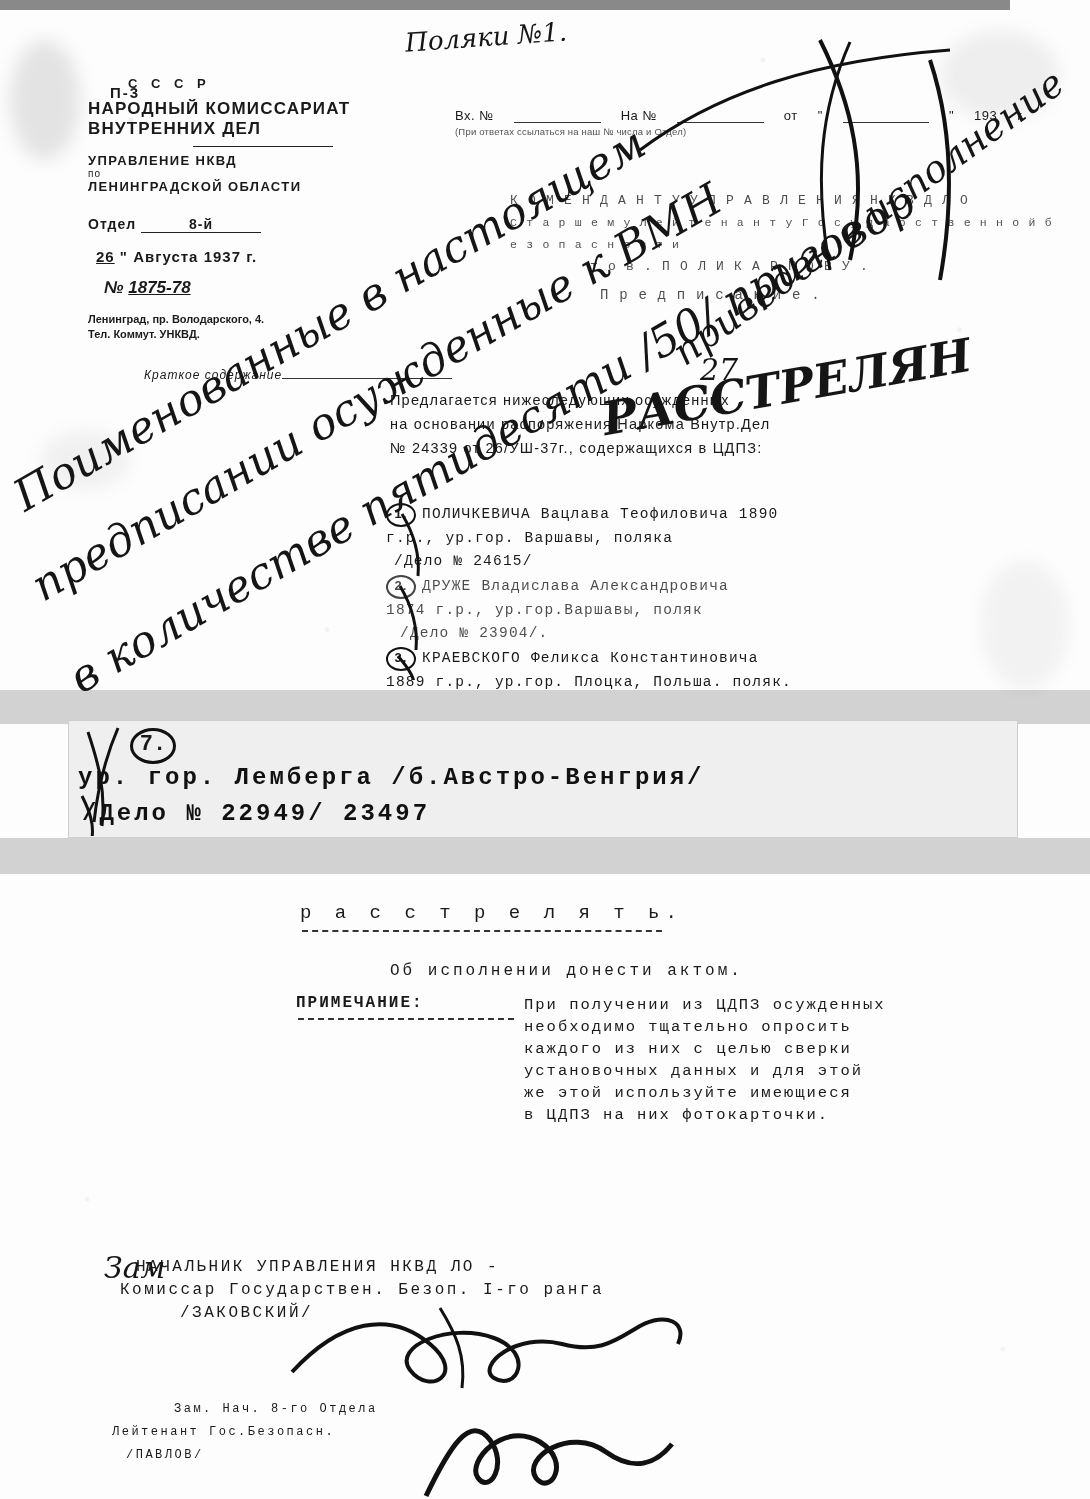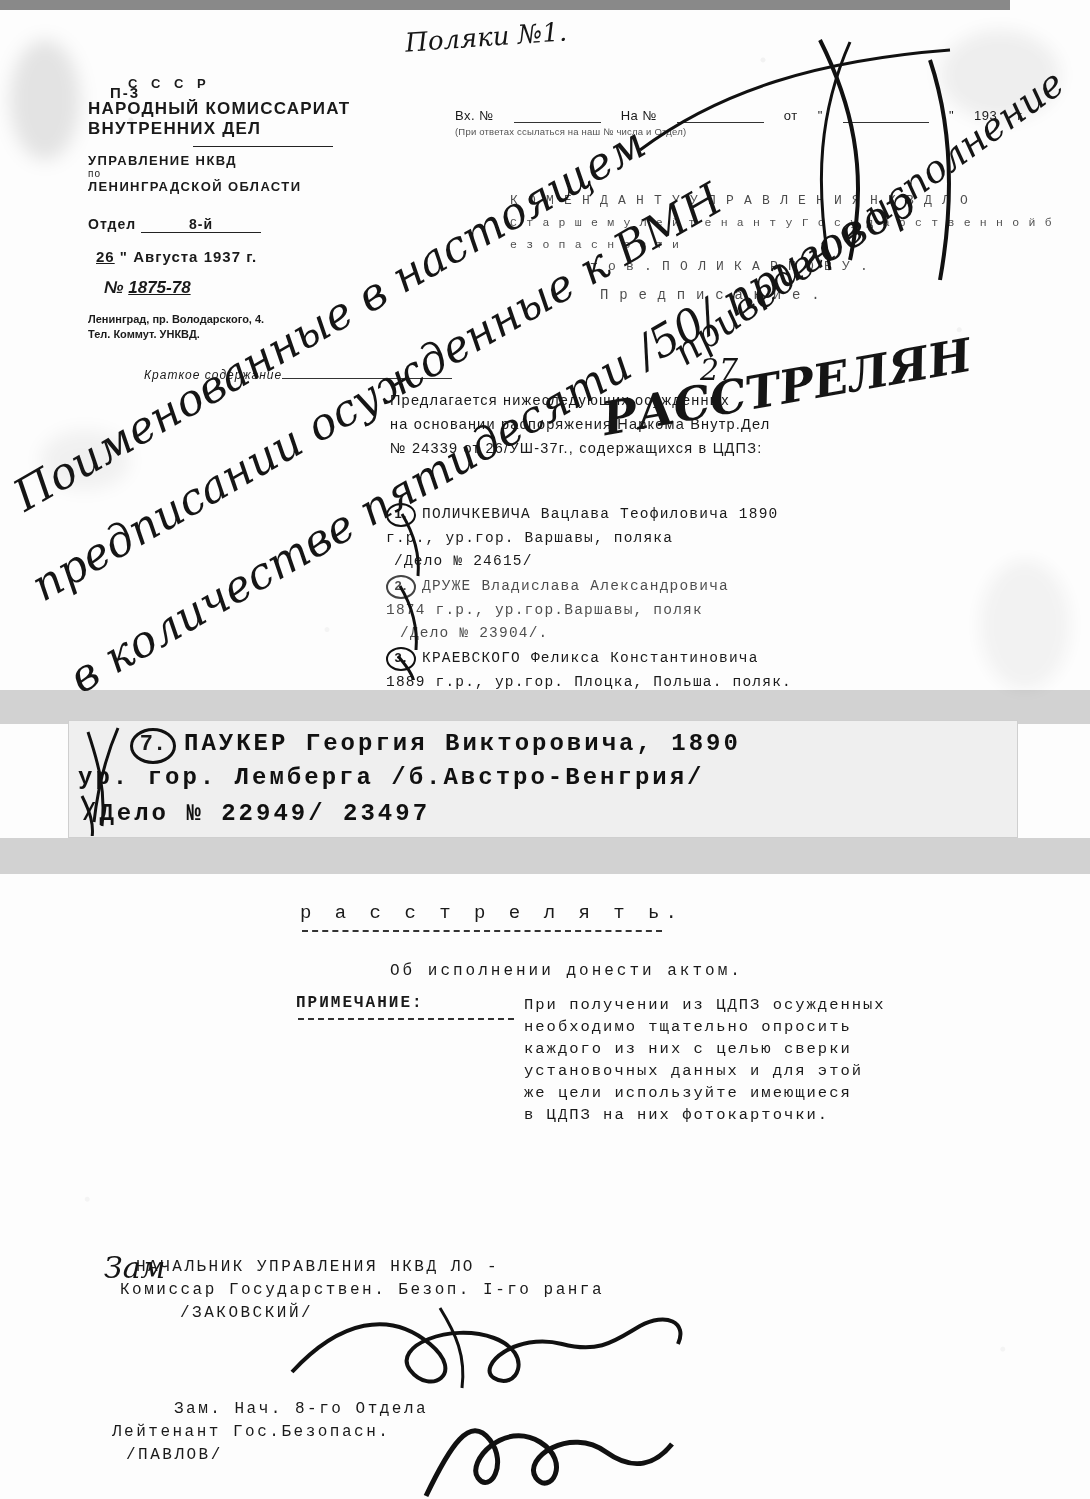--- a/index.html
+++ b/index.html
@@ -84,21 +84,21 @@
   
   #verdict{position:absolute;left:300px;top:902px;font-size:19px;letter-spacing:6px;font-family:"Liberation Mono", monospace;}
   #verdictrule{position:absolute;left:302px;top:930px;width:360px;border-bottom:2px dashed #333;}
   #donesti{position:absolute;left:390px;top:962px;font-size:16px;letter-spacing:3px;font-family:"Liberation Mono", monospace;}
   #primech{position:absolute;left:296px;top:994px;font-size:16px;letter-spacing:2px;font-family:"Liberation Mono", monospace;font-weight:bold;}
   #primechrule{position:absolute;left:298px;top:1018px;width:216px;border-bottom:2px dashed #333;}
   #note-body{position:absolute;left:524px;top:994px;width:560px;font-size:15.5px;line-height:22px;letter-spacing:2px;font-family:"Liberation Mono", monospace;}
 
   
   #sig1{position:absolute;left:120px;top:1256px;font-size:16px;line-height:23px;letter-spacing:2.5px;font-family:"Liberation Mono", monospace;}
-  #sig2{position:absolute;left:112px;top:1398px;font-size:16px;line-height:23px;letter-spacing:2.5px;font-family:"Liberation Mono", monospace;}
+  #sig2{position:absolute;left:112px;top:1398px;font-size:12px;line-height:23px;letter-spacing:2.5px;font-family:"Liberation Mono", monospace;}
 
   
   .hand{
     position:absolute;font-family:"DejaVu Serif", serif;font-style:italic;color:#151515;
     white-space:nowrap;pointer-events:none;
   }
   #hw-top{left:405px;top:22px;font-size:26px;transform:rotate(-4deg);}
   #hw-diag1{left:30px;top:470px;font-size:44px;transform:rotate(-30deg);transform-origin:left bottom;}
   #hw-diag2{left:48px;top:560px;font-size:44px;transform:rotate(-30deg);transform-origin:left bottom;}
   #hw-diag3{left:86px;top:652px;font-size:44px;transform:rotate(-30deg);transform-origin:left bottom;}
@@ -206,21 +206,20 @@
 
   <div class="names" style="top:646px;">
     <div>
       <span class="numcirc">3.</span><span class="tt">КРАЕВСКОГО Феликса Константиновича</span>
     </div>
     <div class="tt">1889 г.р., ур.гор. Плоцка, Польша. поляк.</div>
   </div>
 
   <div id="strip7">
     <div class="c7">7.</div>
-    <div class="l l1">ПАУКЕР Георгия Викторовича, 1890</div>
     <div class="l l2">ур. гор. Лемберга /б.Австро-Венгрия/</div>
     <div class="l l3">/Дело № 22949/ 23497</div>
     <svg class="ink" style="left:8px;top:6px;width:60px;height:110px;">
       <path d="M12 6 C 22 36, 30 64, 26 100" stroke="#111" stroke-width="3" fill="none"></path>
       <path d="M42 2 C 30 30, 22 60, 18 96" stroke="#111" stroke-width="3" fill="none"></path>
       <path d="M6 70 C 14 86, 18 98, 16 112" stroke="#111" stroke-width="3" fill="none"></path>
     </svg>
   </div>
 
   <div id="verdict">р а с с т р е л я т ь.</div>
@@ -229,21 +228,21 @@
   <div id="donesti">Об исполнении донести актом.</div>
 
   <div id="primech">ПРИМЕЧАНИЕ:</div>
   <div id="primechrule"></div>
 
   <div id="note-body">
     <div>При получении из ЦДПЗ осужденных</div>
     <div>необходимо тщательно опросить</div>
     <div>каждого из них с целью сверки</div>
     <div>установочных данных и для этой</div>
-    <div>же цели используйте имеющиеся</div>
+    <div>же этой используйте имеющиеся</div>
     <div>в ЦДПЗ на них фотокарточки.</div>
   </div>
 
   <div id="sig1">
     <div style="margin-left:16px;">НАЧАЛЬНИК УПРАВЛЕНИЯ НКВД ЛО -</div>
     <div>Комиссар Государствен. Безоп. I-го ранга</div>
     <div style="margin-left:60px;">/ЗАКОВСКИЙ/</div>
   </div>
   <div class="hand" style="left:104px;top:1250px;font-size:30px;">Зам</div>
 

